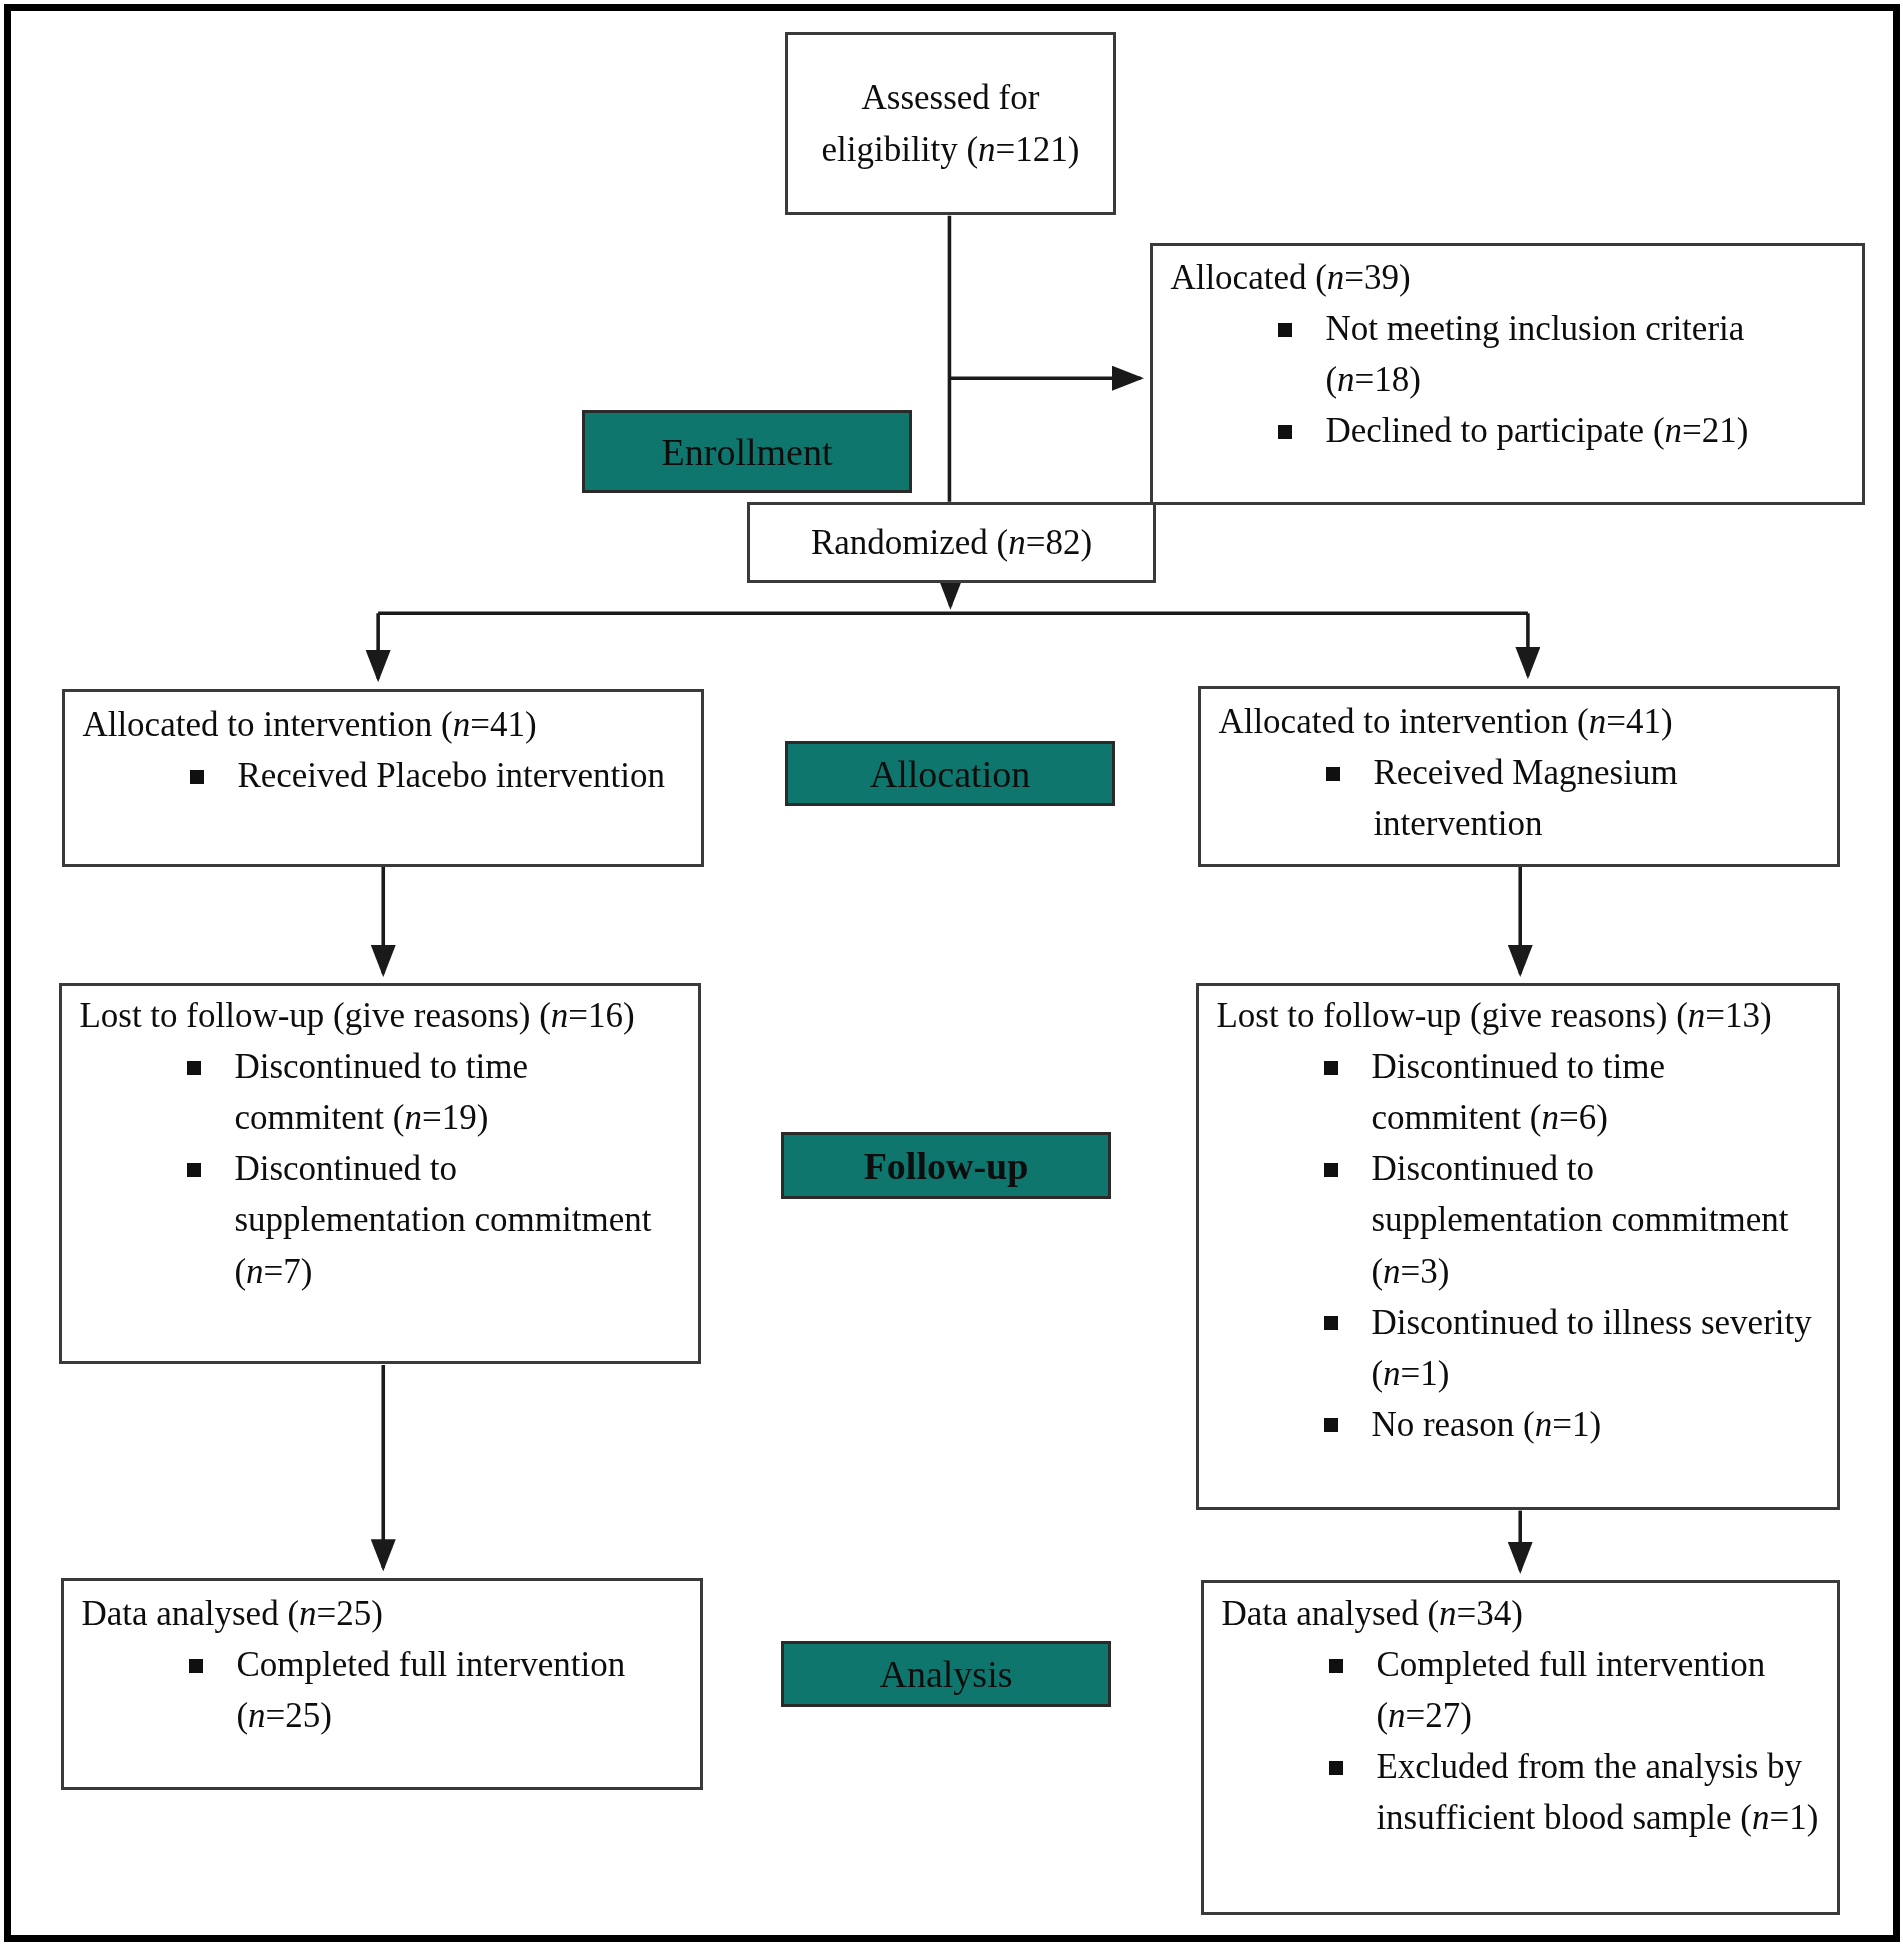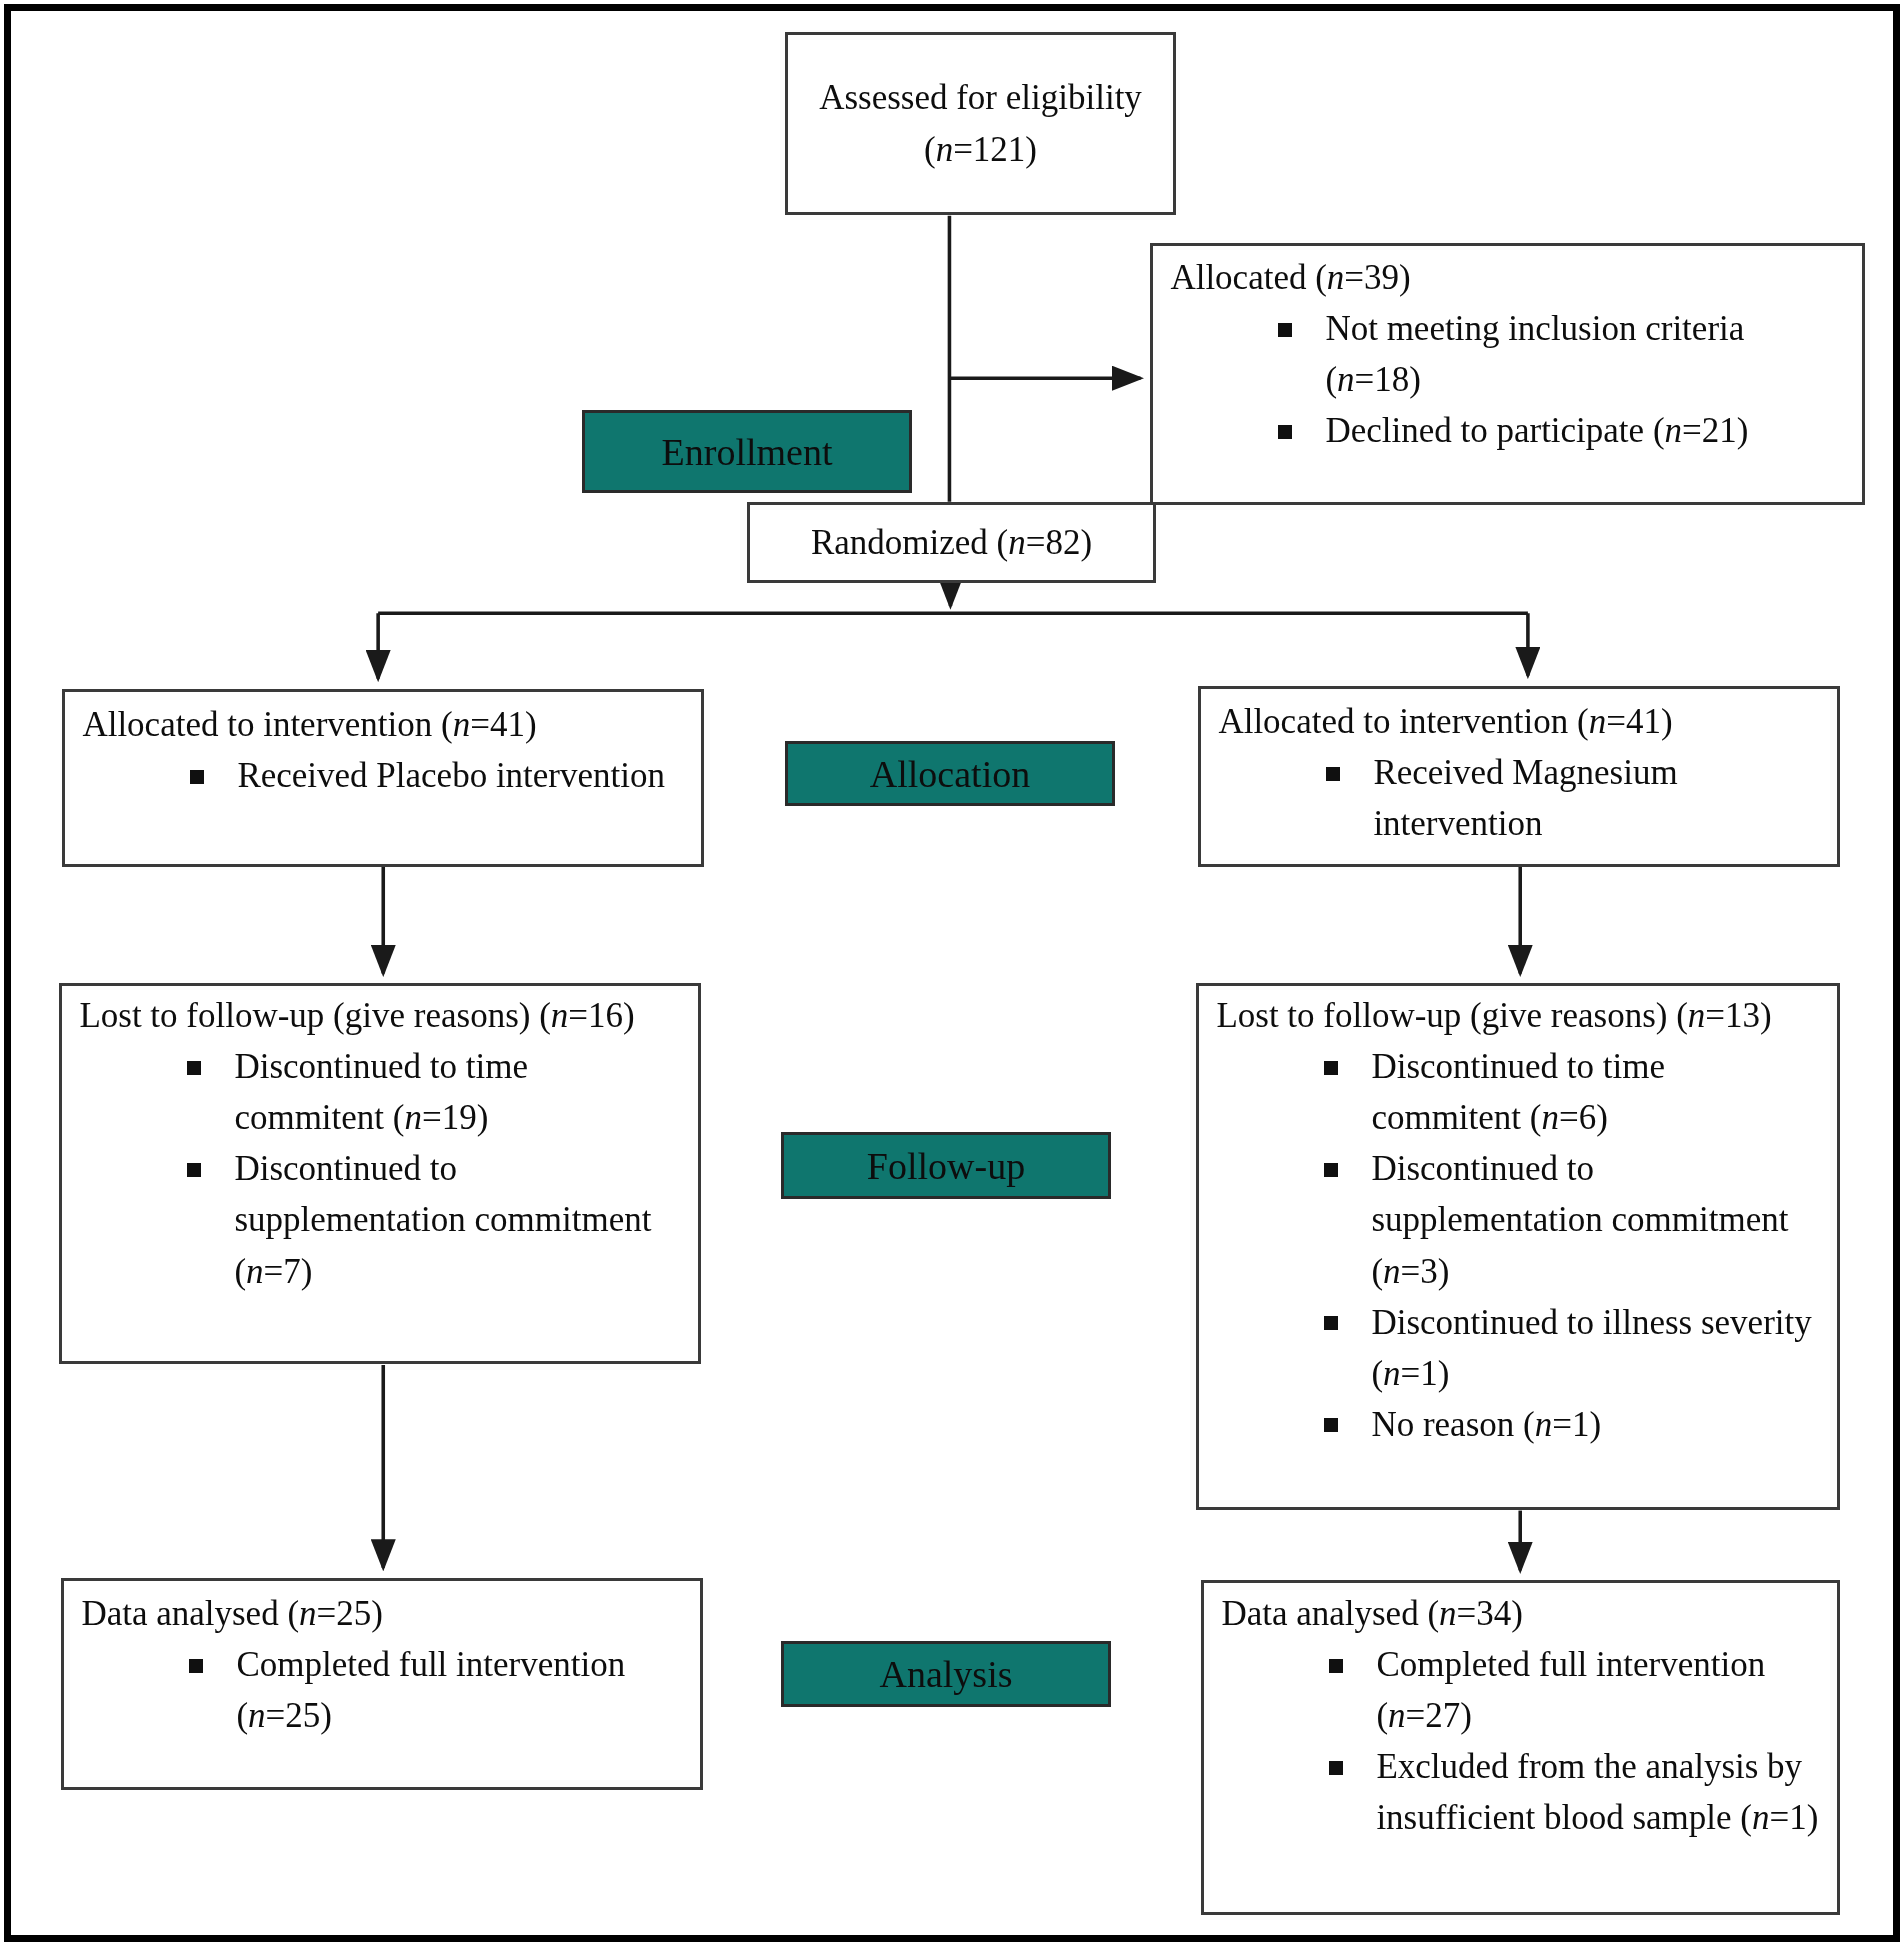--- a/index.html
+++ b/index.html
@@ -62,21 +62,21 @@
       <path d="M2990 1200 V1322" marker-end="url(#arrow)"></path>
       <path d="M750 1696 V1905" marker-end="url(#arrow)"></path>
       <path d="M2975 1696 V1905" marker-end="url(#arrow)"></path>
       <path d="M750 2671 V3068" marker-end="url(#arrow)"></path>
       <path d="M2975 2956 V3073" marker-end="url(#arrow)"></path>
     </g>
   </svg>
 
   <div class="outer-frame"></div>
 
-  <div class="wbox center" style="left:785px;top:32px;width:391px;height:183px;">
+  <div class="wbox center" style="left:785px;top:32px;width:331px;height:183px;">
     <span><span>Assessed for eligibility (</span><i class="it">n</i><span>=121)</span></span>
   </div>
 
   <div class="wbox" style="left:1150px;top:243px;width:715px;height:262px;padding-top:6.1px;">
     <div><span>Allocated (</span><i class="it">n</i><span>=39)</span></div>
     <ul class="items">
       <li class="item">
         <span class="sq"></span>
         <span class="bt"><span>Not meeting inclusion criteria (</span><i class="it">n</i><span>=18)</span></span>
       </li>
@@ -126,21 +126,21 @@
         <span class="sq"></span>
         <span class="bt"><span>Discontinued to time commitent (</span><i class="it">n</i><span>=19)</span></span>
       </li>
       <li class="item">
         <span class="sq"></span>
         <span class="bt"><span>Discontinued to supplementation commitment (</span><i class="it">n</i><span>=7)</span></span>
       </li>
     </ul>
   </div>
 
-  <div class="stage-label" style="left:781px;top:1132px;width:330px;height:67px;">
+  <div class="stage-label" style="left:781px;top:1132px;width:330px;height:67px;font-weight:bold;">
     <span>Follow-up</span>
   </div>
 
   <div class="wbox" style="left:1196px;top:983px;width:644px;height:527px;padding-top:4.1px;">
     <div><span>Lost to follow-up (give reasons) (</span><i class="it">n</i><span>=13)</span></div>
     <ul class="items">
       <li class="item">
         <span class="sq"></span>
         <span class="bt"><span>Discontinued to time commitent (</span><i class="it">n</i><span>=6)</span></span>
       </li>

